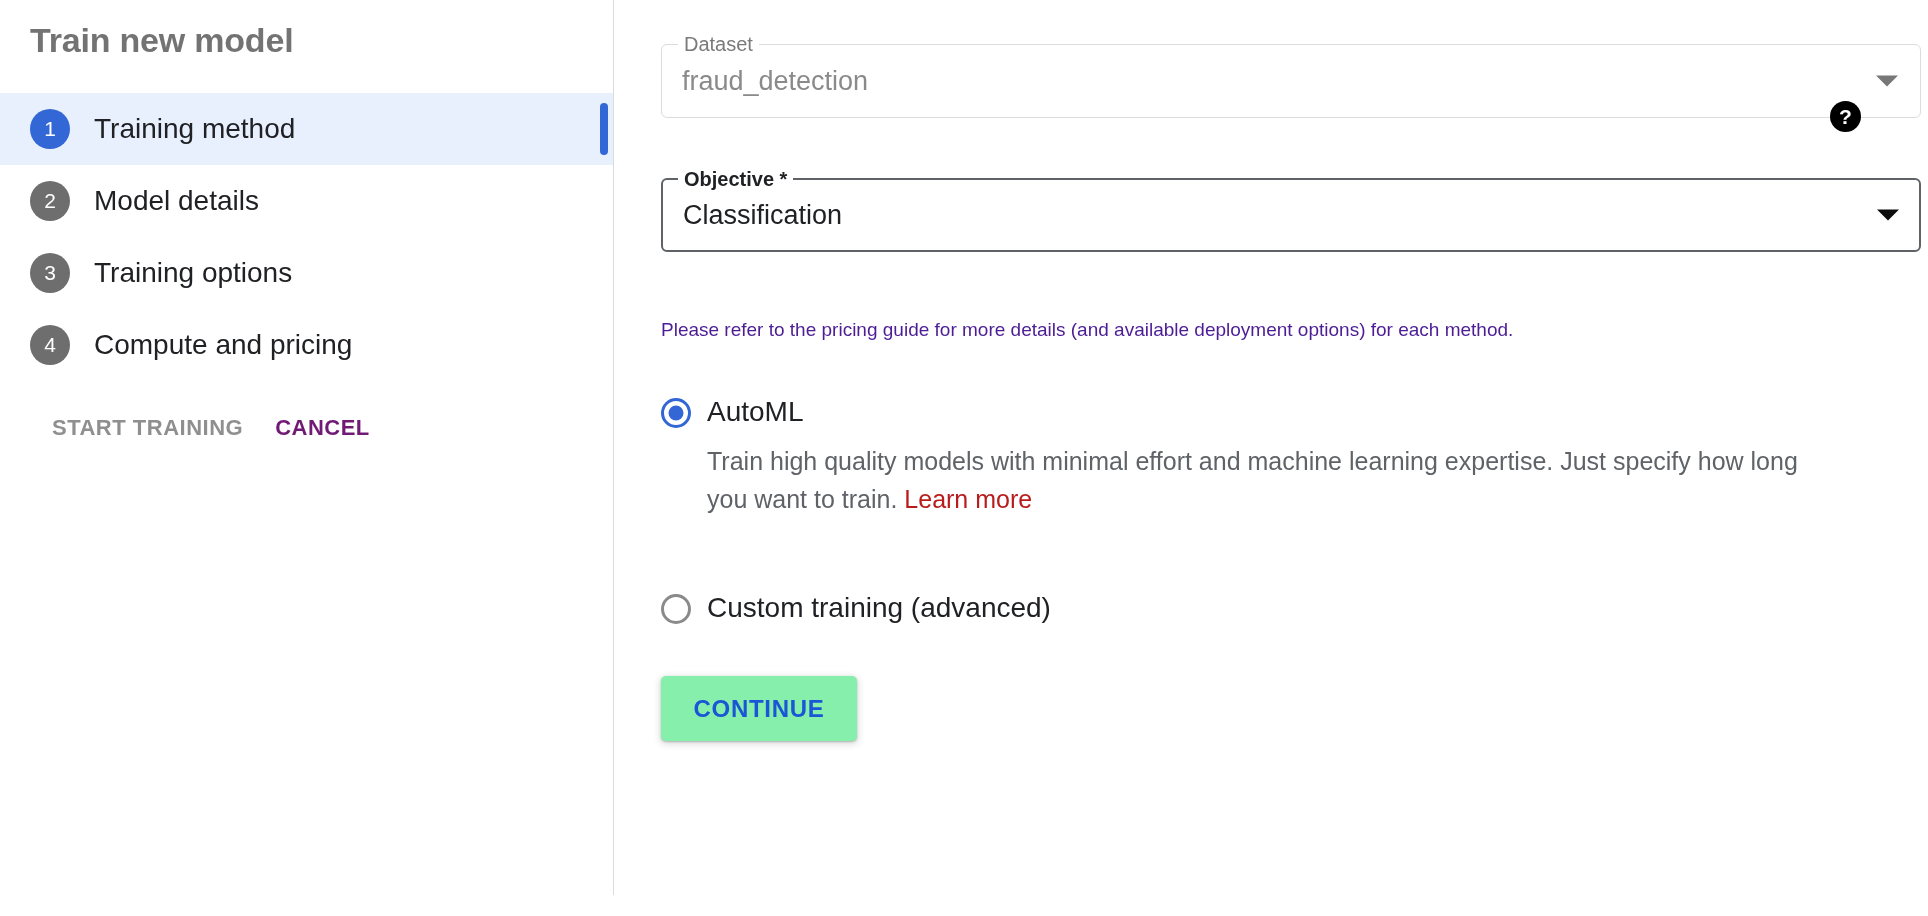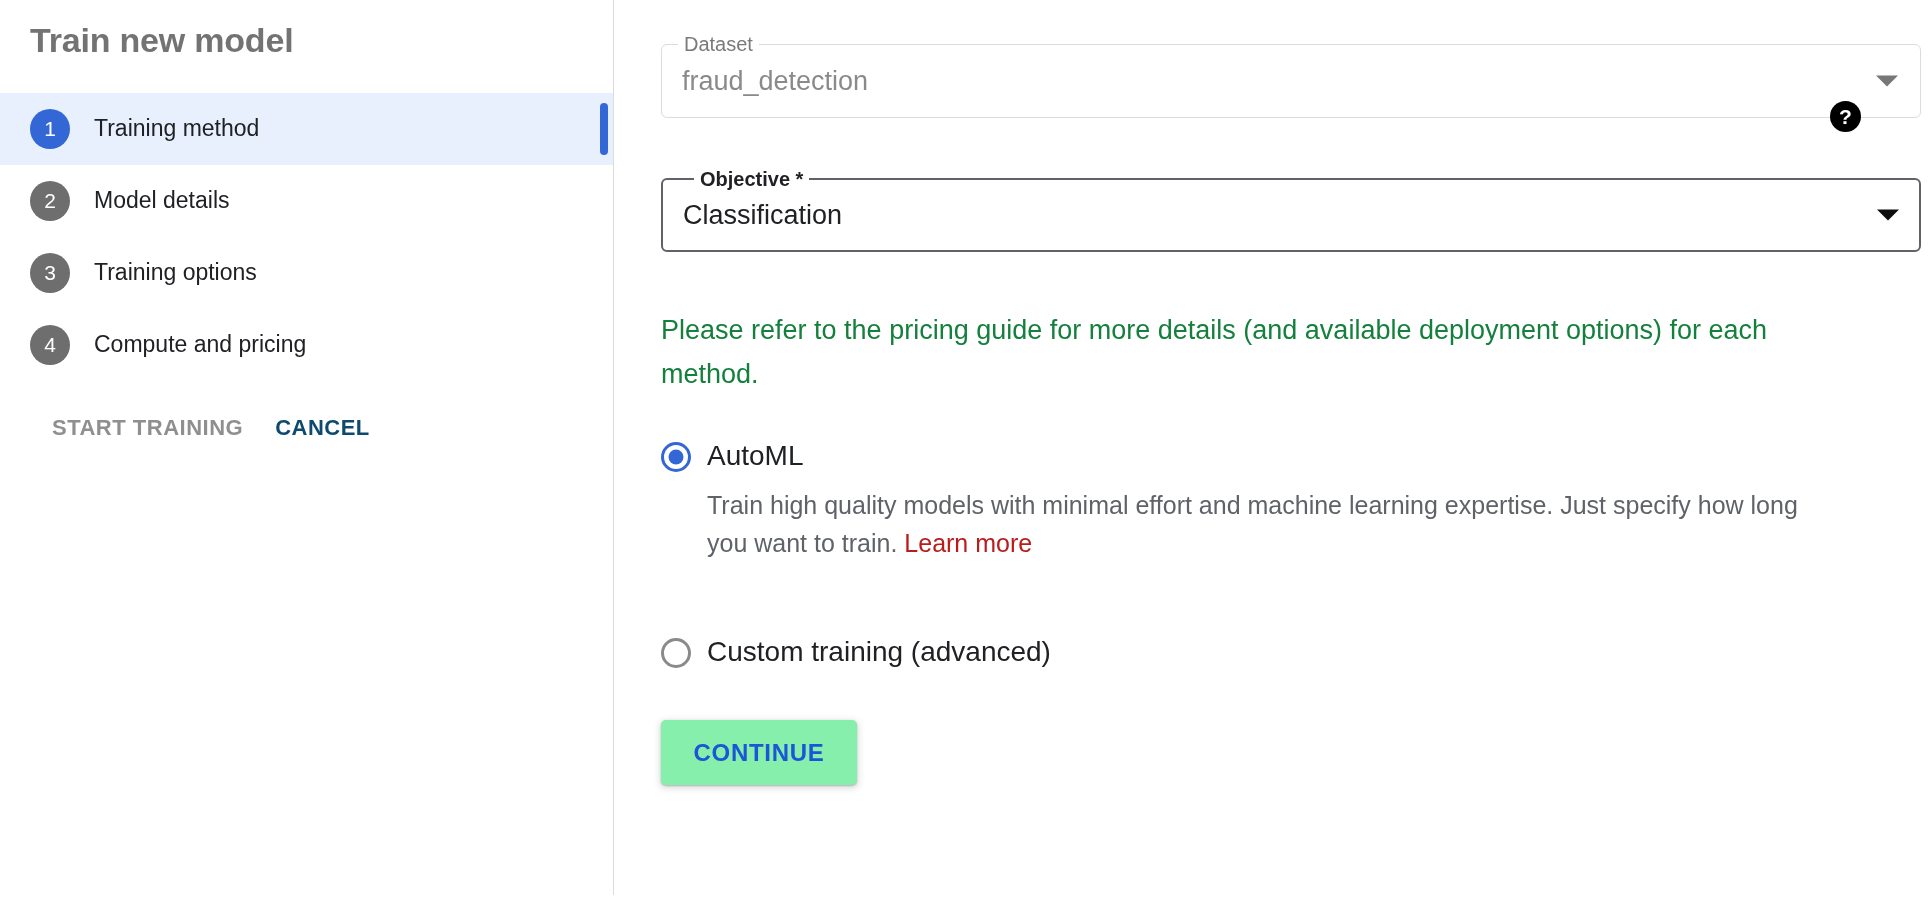--- a/index.html
+++ b/index.html
@@ -88,21 +88,21 @@
     align-items: center;
     justify-content: center;
     flex: 0 0 40px;
     line-height: 1;
     padding-bottom: 1px;
   }
   .step.active .step-badge { background: #3367d6; }
 
   .step-label {
     margin-left: 24px;
-    font-size: 23px;
+    font-size: 28px;
     color: #202124;
     white-space: nowrap;
   }
 
   .sidebar-actions {
     display: flex;
     align-items: center;
     margin-top: 34px;
     padding-left: 52px;
     gap: 32px;
@@ -112,21 +112,21 @@
     border: none;
     font-family: inherit;
     font-size: 22px;
     font-weight: bold;
     letter-spacing: 0.5px;
     cursor: pointer;
     white-space: nowrap;
     padding: 0;
   }
   .text-btn.disabled { color: #8f8f8f; cursor: default; }
-  .text-btn.primary-dark { color: #0c4a6e; }
+  .text-btn.primary-dark { color: #701a75; }
 
   
   .main {
     position: relative;
     flex: 1 1 auto;
     height: 916px;
     padding: 28px 0 0 47px;
   }
 
   .field {
@@ -148,21 +148,21 @@
     background: #ffffff;
     padding: 0 6px;
     font-size: 20px;
     line-height: 22px;
     color: #7a7a7a;
     white-space: nowrap;
   }
   .field.enabled .field-label {
     color: #202124;
     font-weight: bold;
-    left: 31px;
+    left: 15px;
   }
 
   .field-value {
     font-size: 27px;
     color: #8a8a8a;
     white-space: nowrap;
   }
   .field.enabled .field-value { color: #202124; }
 
   .caret {
@@ -195,23 +195,23 @@
     line-height: 1;
   }
 
   .field-row { position: relative; }
   .field-row.dataset-row { margin-top: 16px; }
   .field-row.objective-row { margin-top: 60px; }
 
   .info-text {
     margin-top: 56px;
     width: 1150px;
-    font-size: 27px;
+    font-size: 19px;
     line-height: 44px;
-    color: #15803d;
+    color: #4c1d95;
   }
 
   .options { margin-top: 42px; }
 
   .option { position: relative; padding-left: 46px; }
   .option + .option { margin-top: 72px; }
 
   .radio {
     position: absolute;
     left: 0;

